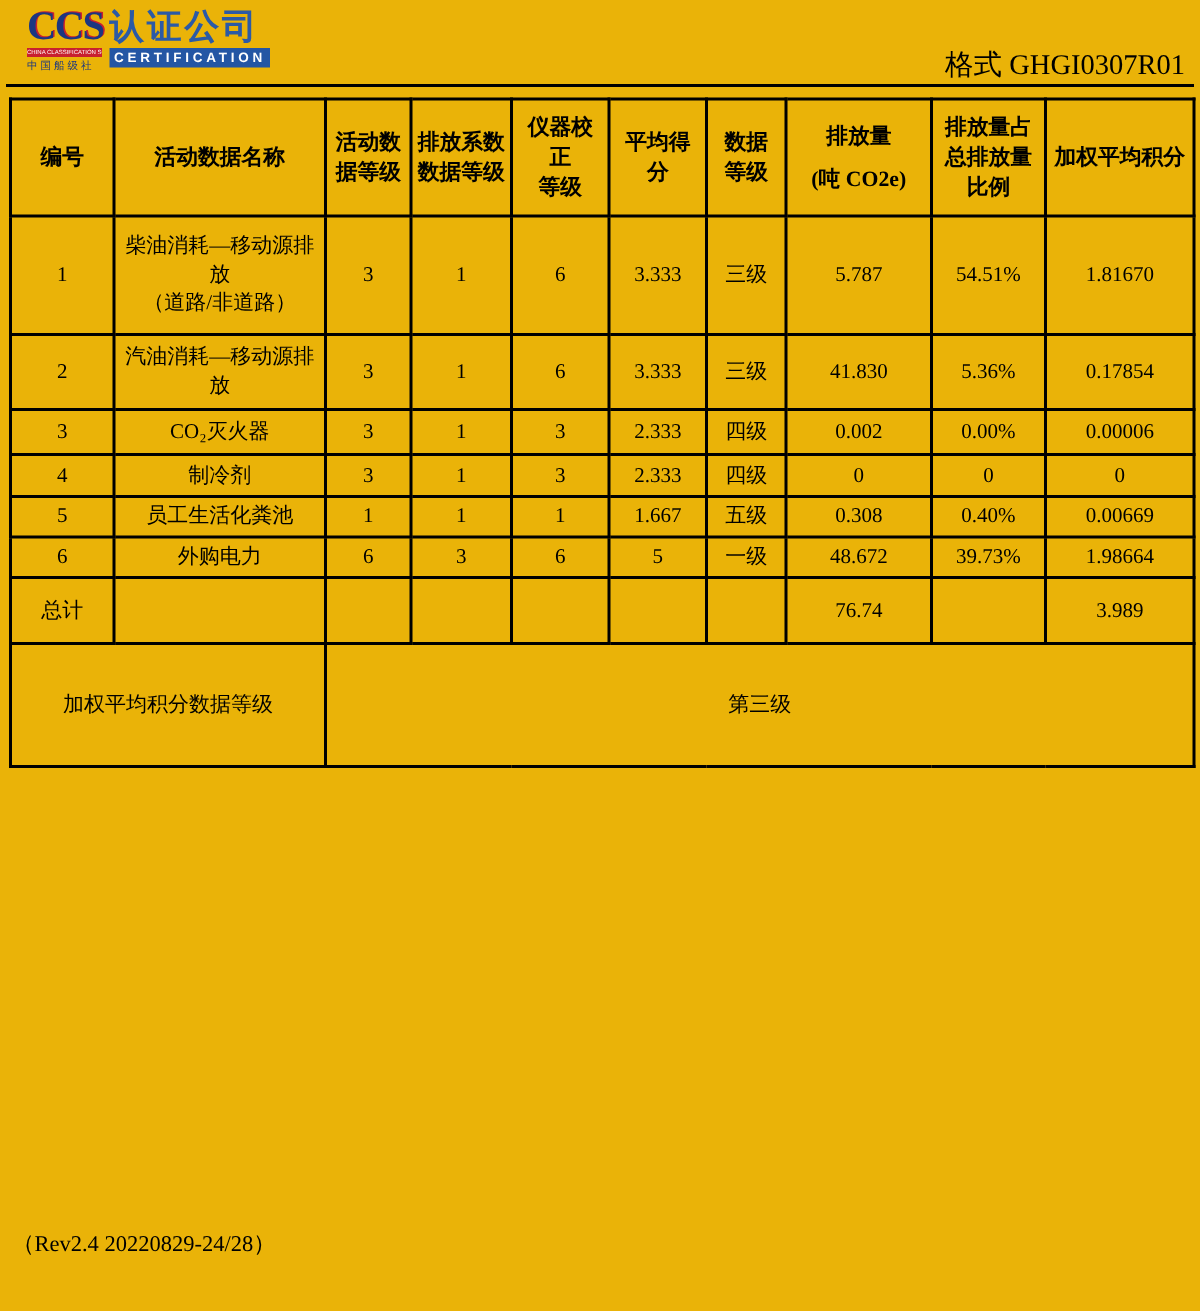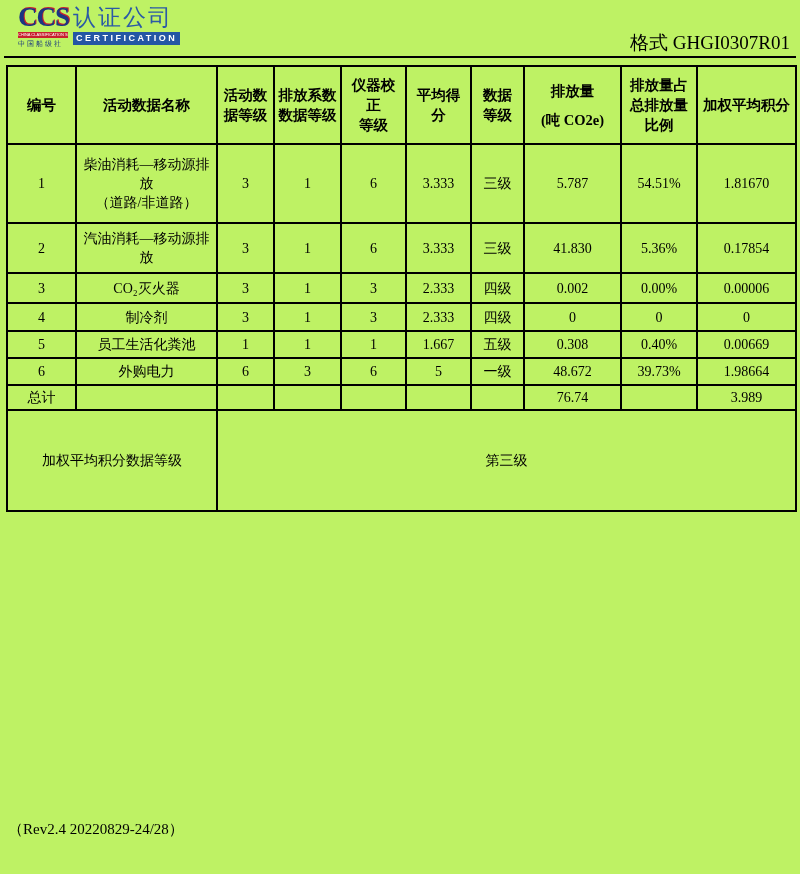--- a/index.html
+++ b/index.html
@@ -1,30 +1,30 @@
 <!DOCTYPE html>
 <html><head>
 <meta charset="utf-8">
 <style>
   html,body{margin:0;padding:0;background:#ffffff;}
   body{width:800px;height:874px;font-family:"Liberation Serif","DejaVu Serif",serif;color:#000;}
-  .page{position:relative;width:800px;height:874px;background:#bef264;overflow:hidden;}
+  .page{position:relative;width:800px;height:874px;background:#eab308;overflow:hidden;}
 
   
   .hdr{position:relative;height:56px;}
   .logo{position:absolute;left:18px;top:4px;display:flex;gap:5px;}
   .logo-left{display:flex;flex-direction:column;width:50px;}
   .logo-ccs{font-family:"Liberation Serif",serif;font-weight:bold;font-size:27px;line-height:27px;
             color:#1b3781;letter-spacing:-1px;text-shadow:1px -1px 0 #c8202f;}
   .logo-redbar{margin-top:1px;background:#c8202f;color:#fff;font-family:"Liberation Sans",sans-serif;
                font-size:4px;line-height:6px;height:6px;text-align:center;overflow:hidden;white-space:nowrap;}
   .logo-soc{margin-top:1px;color:#1b3781;font-family:"Liberation Sans",sans-serif;font-size:7px;
             letter-spacing:2px;white-space:nowrap;}
   .logo-right{display:flex;flex-direction:column;}
-  .logo-company{font-family:"Liberation Sans","DejaVu Sans",sans-serif;font-weight:normal;font-size:23px;
+  .logo-company{font-family:"Liberation Sans","DejaVu Sans",sans-serif;font-weight:bold;font-size:23px;
                 line-height:26px;color:#2b5aa6;letter-spacing:2px;}
   .logo-certbox{margin-top:2px;background:#2456a4;color:#fff;font-family:Liberation Sans, sans-serif;
                 font-weight:bold;font-size:9px;line-height:13px;letter-spacing:2.5px;text-align:center;
                 padding:0 3px;}
   .format-label{position:absolute;right:10px;top:30px;font-size:19px;white-space:nowrap;}
   .rule{position:absolute;left:4px;right:4px;top:56px;height:0;border-top:2px solid #000;}
 
   
   .doc-title{margin-top:26px;text-align:center;font-weight:bold;font-size:17px;line-height:20px;}
 
@@ -162,33 +162,33 @@
         <td>外购电力</td>
         <td class="num">6</td>
         <td class="num">3</td>
         <td class="num">6</td>
         <td class="num">5</td>
         <td>一级</td>
         <td class="num">48.672</td>
         <td class="num">39.73%</td>
         <td class="num">1.98664</td>
       </tr>
-      <tr style="height:25px">
+      <tr style="height:44px">
         <td>总计</td>
         <td></td>
         <td></td>
         <td></td>
         <td></td>
         <td></td>
         <td></td>
         <td class="num">76.74</td>
         <td></td>
         <td class="num">3.989</td>
       </tr>
-      <tr style="height:101px">
+      <tr style="height:82px">
         <td colspan="2">加权平均积分数据等级</td>
         <td colspan="8">第三级</td>
       </tr>
     </tbody>
   </table>
 
   <div class="footer-rev">（Rev2.4 20220829-24/28）</div>
 
 </div>
 

